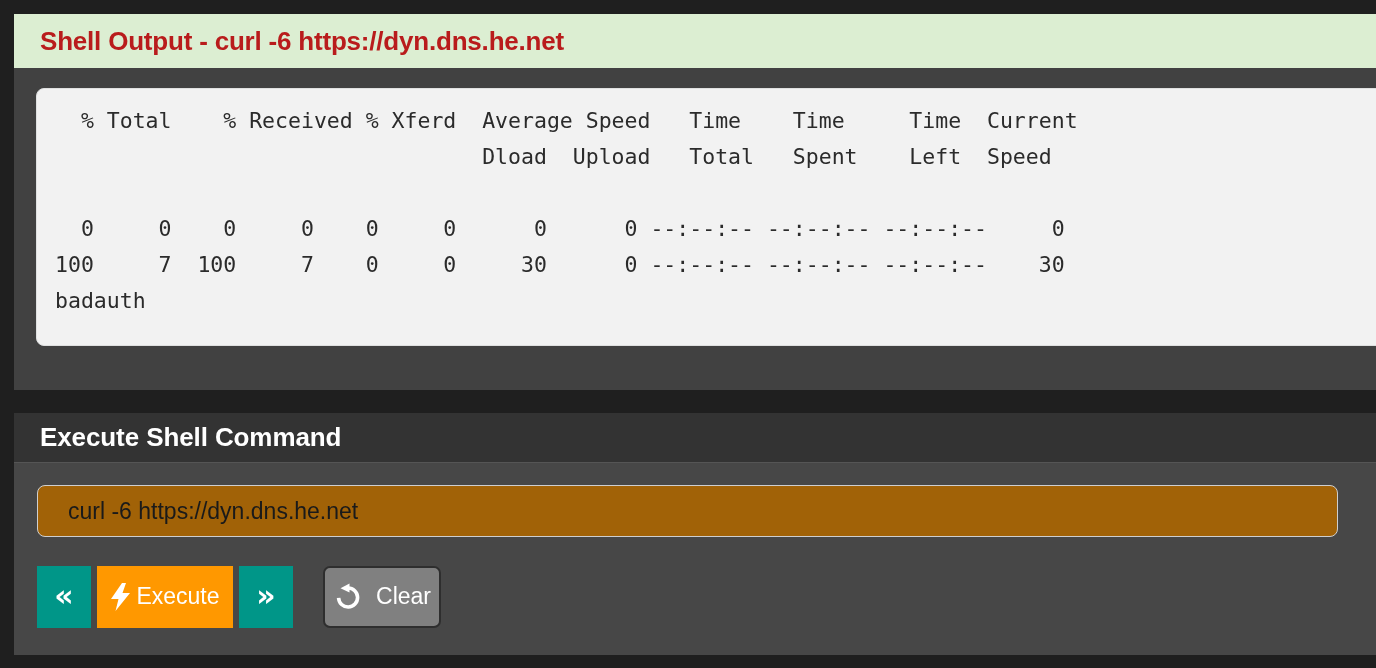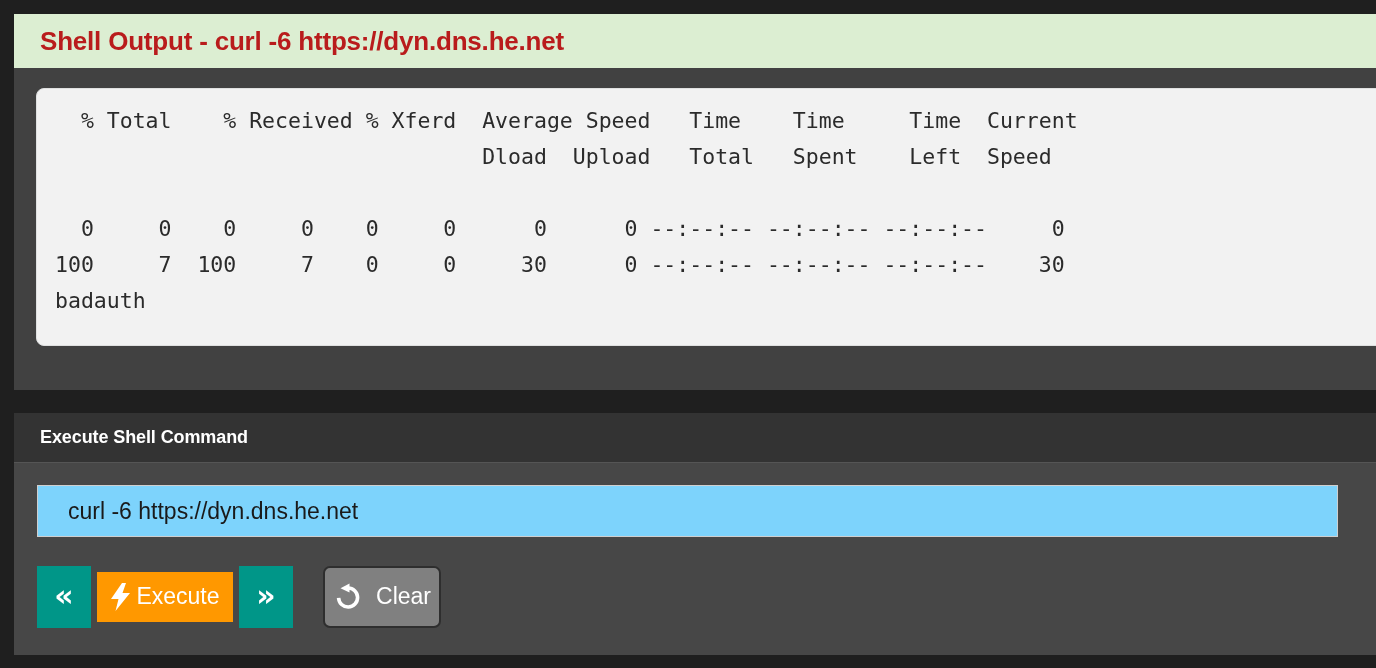--- a/index.html
+++ b/index.html
@@ -71,35 +71,35 @@
   #command-panel-header {
     height: 50px;
     background: #333333;
     display: flex;
     align-items: center;
     padding-left: 26px;
     border-bottom: 1px solid #555;
   }
   #command-panel-title {
     color: #ffffff;
-    font-size: 18px;
+    font-size: 26px;
     font-weight: bold;
     letter-spacing: -0.1px;
     white-space: nowrap;
   }
   #command-panel-body {
     padding: 22px 0 0 23px;
   }
   #command-input {
     display: block;
     width: 1301px;
     height: 52px;
-    background: #7dd3fc;
+    background: #a16207;
     border: 1px solid #cfcfcf;
-    border-radius: 0;
+    border-radius: 8px;
     outline: none;
     font-family: "Liberation Sans", sans-serif;
     font-size: 23px;
     color: #1a1a1a;
     padding: 0 14px 0 30px;
   }
   #command-button-row {
     display: flex;
     align-items: center;
     margin-top: 29px;
@@ -116,21 +116,21 @@
   }
   #prev-button, #next-button {
     width: 54px;
     height: 62px;
     background: #009688;
     font-size: 30px;
     font-weight: bold;
   }
   #execute-button {
     width: 136px;
-    height: 50px;
+    height: 62px;
     background: #ff9800;
     font-size: 23px;
     margin-left: 6px;
     gap: 5px;
   }
   #next-button { margin-left: 6px; }
   #clear-button {
     width: 118px;
     height: 62px;
     background: #808080;

